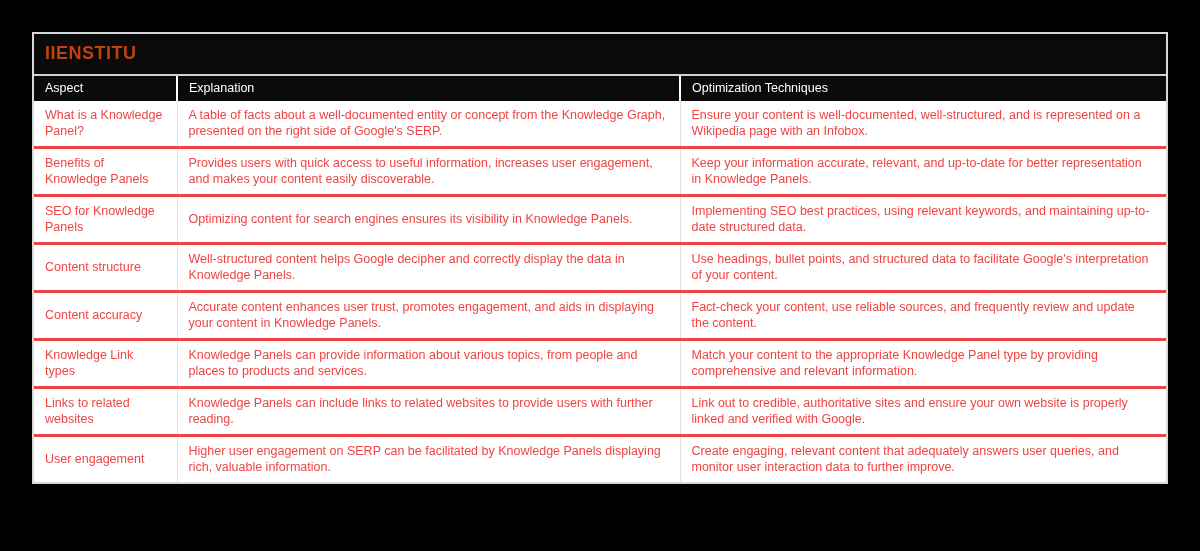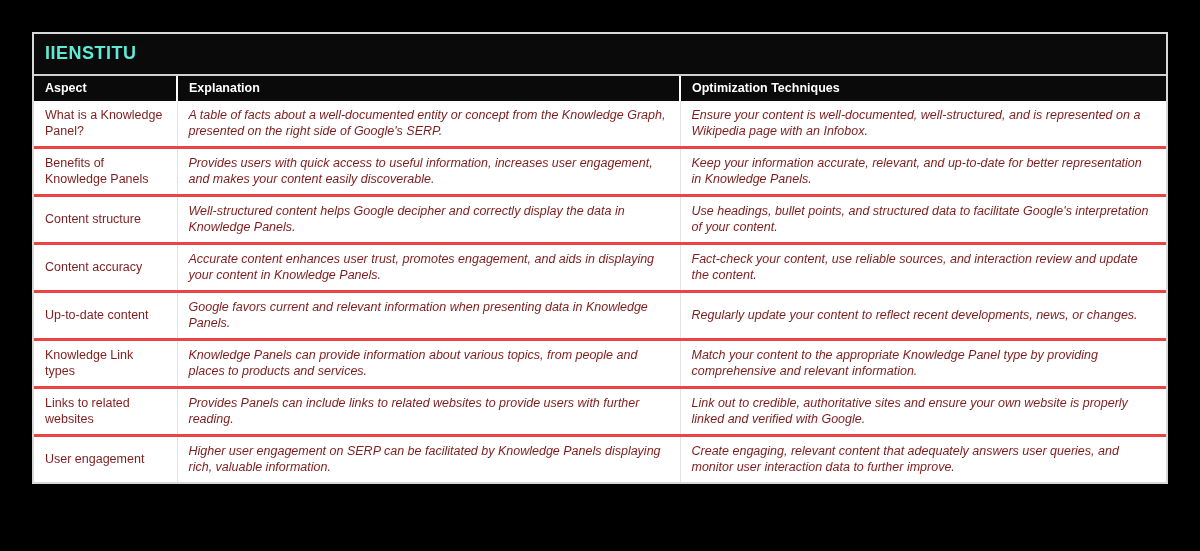--- a/index.html
+++ b/index.html
@@ -11,59 +11,58 @@
   }
   .card {
     position: absolute;
     left: 32px; top: 32px;
     width: 1136px;
     background: #ffffff;
     border: 2px solid #d8d8d8;
   }
   .title-bar {
     background: #0a0a0a;
-    color: #5eead4;
+    color: #c2410c;
     font-size: 18px;
     font-weight: 700;
     letter-spacing: 0.5px;
     padding: 9px 11px 10px 11px;
     border-bottom: 2px solid #d0d0d0;
   }
   table.kp-table {
     width: 100%;
     border-collapse: collapse;
     table-layout: fixed;
   }
   col.c-aspect { width: 143px; }
   col.c-explanation { width: 503px; }
   col.c-optimization { width: 486px; }
   .kp-table thead th {
     background: #0a0a0a;
     color: #ffffff;
     font-size: 12.5px;
-    font-weight: 700;
+    font-weight: 400;
     text-align: left;
     padding: 5px 12px 6px 11px;
     vertical-align: middle;
   }
   .kp-table thead th + th {
     border-left: 2px solid #ffffff;
     margin-top: 12px;
   }
   .kp-table tbody td {
     font-size: 12.5px;
     line-height: 1.28;
-    color: #7f1d1d;
+    color: #ef4444;
     padding: 6px 12px 7px 11px;
     vertical-align: middle;
     background: #ffffff;
   }
   .kp-table tbody td + td {
     border-left: 1px solid #e3e3e3;
-    font-style: italic;
   }
   .kp-table tbody tr + tr td {
     border-top: 3px solid #ef4444;
   }
 </style>
 </head>
 <body>
 
 <div class="card">
   <div class="title-bar">IIENSTITU</div>
@@ -85,42 +84,42 @@
           <td>What is a Knowledge Panel?</td>
           <td>A table of facts about a well-documented entity or concept from the Knowledge Graph, presented on the right side of Google's SERP.</td>
           <td>Ensure your content is well-documented, well-structured, and is represented on a Wikipedia page with an Infobox.</td>
         </tr>
         <tr>
           <td>Benefits of Knowledge Panels</td>
           <td>Provides users with quick access to useful information, increases user engagement, and makes your content easily discoverable.</td>
           <td>Keep your information accurate, relevant, and up-to-date for better representation in Knowledge Panels.</td>
         </tr>
         <tr>
+          <td>SEO for Knowledge Panels</td>
+          <td>Optimizing content for search engines ensures its visibility in Knowledge Panels.</td>
+          <td>Implementing SEO best practices, using relevant keywords, and maintaining up-to-date structured data.</td>
+        </tr>
+        <tr>
           <td>Content structure</td>
           <td>Well-structured content helps Google decipher and correctly display the data in Knowledge Panels.</td>
           <td>Use headings, bullet points, and structured data to facilitate Google's interpretation of your content.</td>
         </tr>
         <tr>
           <td>Content accuracy</td>
           <td>Accurate content enhances user trust, promotes engagement, and aids in displaying your content in Knowledge Panels.</td>
-          <td>Fact-check your content, use reliable sources, and interaction review and update the content.</td>
-        </tr>
-        <tr>
-          <td>Up-to-date content</td>
-          <td>Google favors current and relevant information when presenting data in Knowledge Panels.</td>
-          <td>Regularly update your content to reflect recent developments, news, or changes.</td>
+          <td>Fact-check your content, use reliable sources, and frequently review and update the content.</td>
         </tr>
         <tr>
           <td>Knowledge Link types</td>
           <td>Knowledge Panels can provide information about various topics, from people and places to products and services.</td>
           <td>Match your content to the appropriate Knowledge Panel type by providing comprehensive and relevant information.</td>
         </tr>
         <tr>
           <td>Links to related websites</td>
-          <td>Provides Panels can include links to related websites to provide users with further reading.</td>
+          <td>Knowledge Panels can include links to related websites to provide users with further reading.</td>
           <td>Link out to credible, authoritative sites and ensure your own website is properly linked and verified with Google.</td>
         </tr>
         <tr>
           <td>User engagement</td>
           <td>Higher user engagement on SERP can be facilitated by Knowledge Panels displaying rich, valuable information.</td>
           <td>Create engaging, relevant content that adequately answers user queries, and monitor user interaction data to further improve.</td>
         </tr>
       </tbody>
   </table>
 </div>

